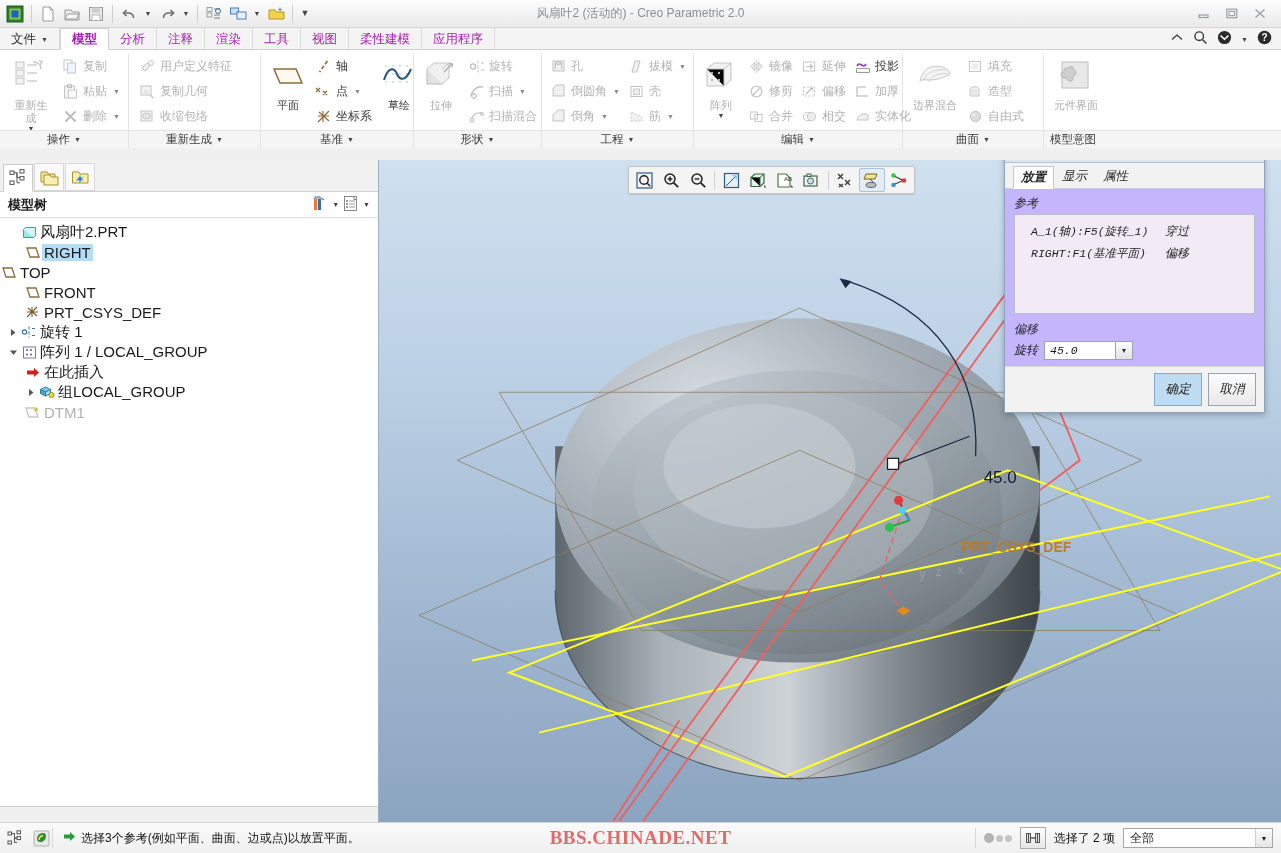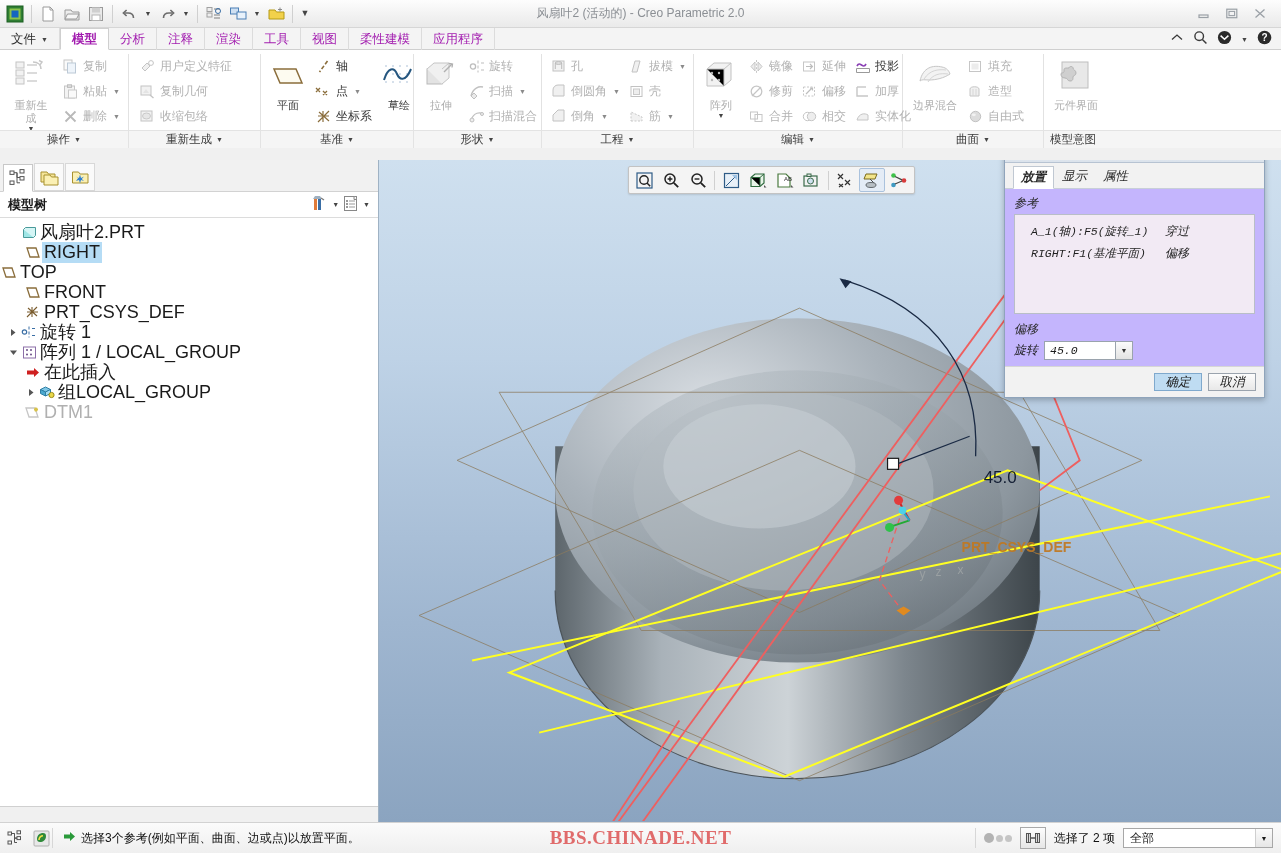--- a/index.html
+++ b/index.html
@@ -85,21 +85,21 @@
   
   #treepane{width:379px;background:#ffffff;border-right:1px solid #9fb2c4;display:flex;flex-direction:column;position:relative;}
   #treetabs{height:32px;background:#f1f1f1;border-bottom:1px solid #d2d2d2;display:flex;align-items:flex-end;gap:1px;padding-left:3px;}
   .ttab{width:30px;height:28px;display:flex;align-items:center;justify-content:center;border:1px solid transparent;}
   .ttab.sel{background:#ffffff;border:1px solid #c8c8c8;border-bottom:1px solid #ffffff;margin-bottom:-1px;}
   .ttab.box{background:#fafafa;border:1px solid #d8d8d8;}
   #treehdr{height:26px;display:flex;align-items:center;padding:0 8px;border-bottom:1px solid #dcdcdc;background:#fff;}
   #treehdr .t{font-weight:bold;font-size:13px;color:#1a1a1a;}
   #treehdr .r{margin-left:auto;display:flex;align-items:center;gap:4px;}
   #treebody{flex:1;overflow:hidden;padding-top:4px;background:#fff;}
-  .trow{display:flex;align-items:center;height:20px;font-size:18px;color:#1a1a1a;white-space:nowrap;text-align:center;}
+  .trow{display:flex;align-items:center;height:20px;font-size:15px;color:#1a1a1a;white-space:nowrap;text-align:center;}
   .trow .exp{width:14px;display:flex;align-items:center;justify-content:center;flex:0 0 14px;}
   .trow .ic{width:18px;display:flex;align-items:center;justify-content:center;flex:0 0 18px;}
   .trow .lb{padding:0 2px;}
   .trow .lb.sel{background:#b5dcf5;}
   .trow.dim .lb{color:#b0b0b0;}
   #treeresize{position:absolute;left:0;right:0;bottom:0;height:16px;background:#f0f0f0;border-top:1px solid #d0d0d0;}
 
   
   #viewport{flex:1;position:relative;overflow:hidden;
     background:linear-gradient(to bottom,#cfe0ef 0%,#bed2e6 30%,#9fb6d0 70%,#8ba4c0 100%);}
@@ -147,21 +147,21 @@
   }
   #offsetarrow{
     width:17px;height:19px;border:1px solid #9aa3ad;border-left:none;
     background:linear-gradient(to bottom,#fbfbfb,#e3e3e3);
     display:flex;align-items:center;justify-content:center;font-size:7px;color:#333;
   }
   #dlgfoot{
     border-top:1px solid #d6d6d6;padding:6px 8px;display:flex;justify-content:flex-end;gap:6px;background:#f2f2f2;
   }
   .dbtn{
-    min-width:48px;height:18px;display:flex;align-items:center;justify-content:center;
+    min-width:48px;height:33px;display:flex;align-items:center;justify-content:center;
     font-size:12.5px;border:1px solid #9aa3ad;background:linear-gradient(to bottom,#fcfcfc,#e8e8e8);
   }
   .dbtn.primary{background:#bfdcf2;border-color:#7fa9cd;}
 
   
   #status{
     position:absolute;bottom:0;left:0;right:0;height:31px;
     background:linear-gradient(to bottom,#fbfbfb,#efefef);border-top:1px solid #d2d2d2;
     display:flex;align-items:center;
   }

